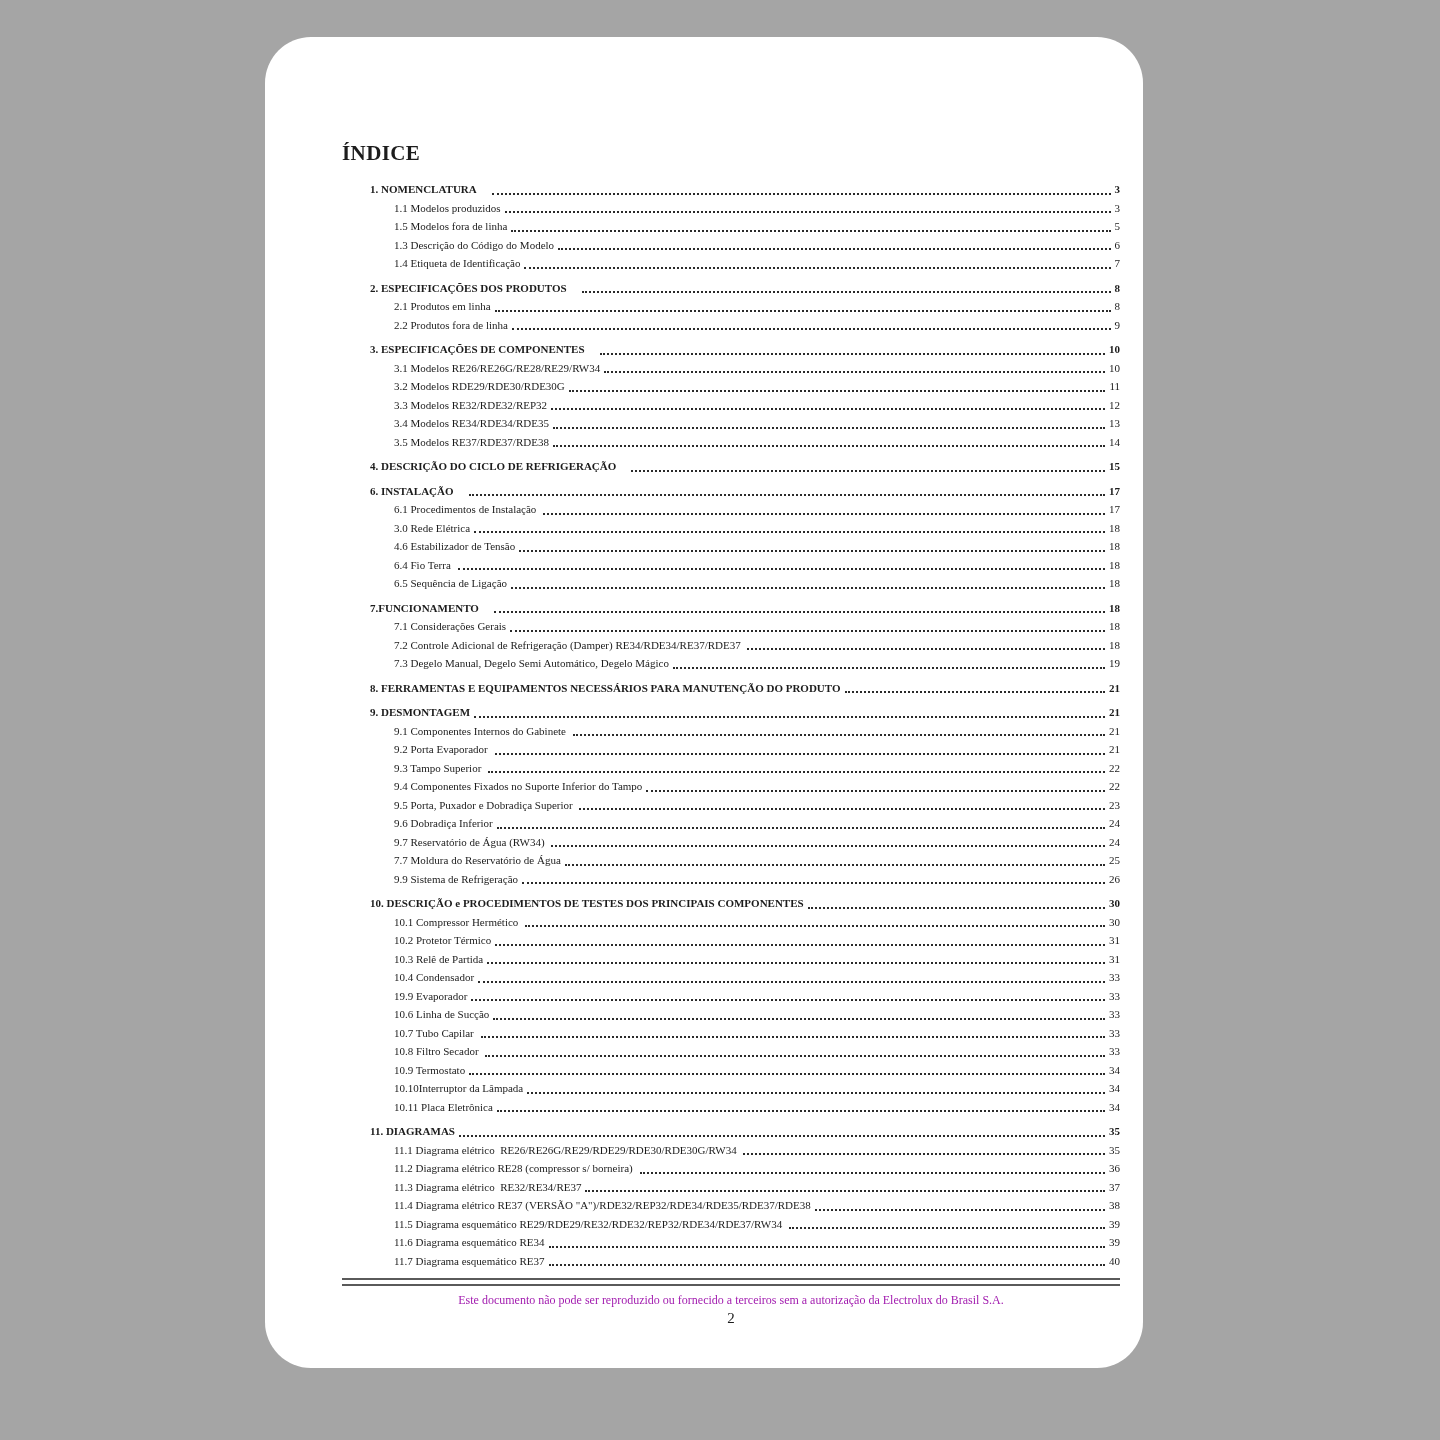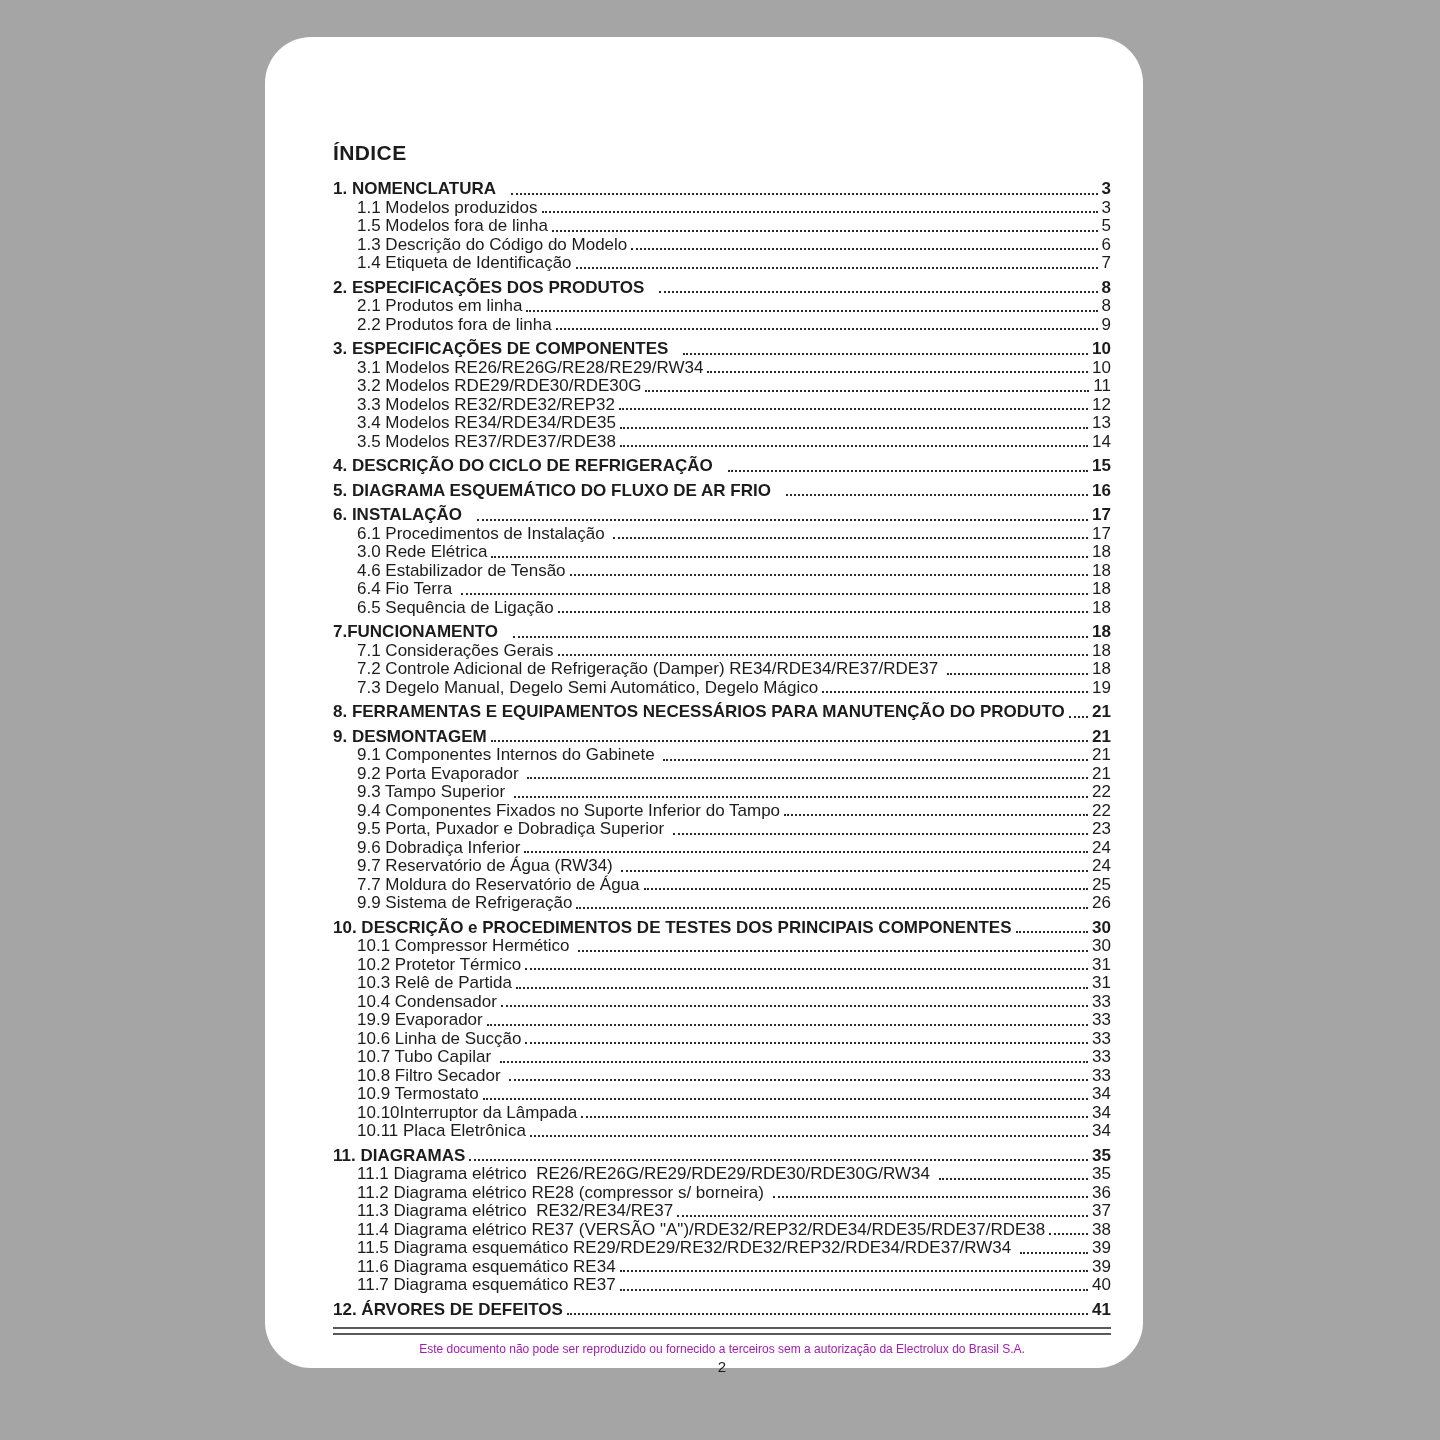--- a/index.html
+++ b/index.html
@@ -18,34 +18,36 @@
     position: absolute;
     left: 265px;
     top: 37px;
     width: 878px;
     height: 1331px;
     background: #ffffff;
     border-radius: 46px;
   }
   .content {
     position: absolute;
-    left: 68px;
+    left: 77px;
     top: 104px;
     width: 778px;
     color: #1c1c1c;
+    font-family: Liberation Serif, serif;
   }
   .title {
     font-size: 21px;
     font-weight: bold;
     letter-spacing: 0.4px;
     margin: 0 0 15px 0;
     line-height: 24px;
   }
   .toc {
-    font-size: 17px;
+    font-size: 11px;
+    margin-left: 28px;
   }
   .row {
     display: flex;
     align-items: baseline;
     height: 18.5px;
     line-height: 18.5px;
     white-space: pre;
   }
   .row.lvl1 {
     font-weight: bold;
@@ -110,21 +112,20 @@
         <div class="row lvl1 gap"><span class="lbl">2. ESPECIFICAÇÕES DOS PRODUTOS</span><span class="dots"></span><span class="pg">8</span></div>
         <div class="row lvl2"><span class="lbl">2.1 Produtos em linha</span><span class="dots"></span><span class="pg">8</span></div>
         <div class="row lvl2"><span class="lbl">2.2 Produtos fora de linha</span><span class="dots"></span><span class="pg">9</span></div>
         <div class="row lvl1 gap"><span class="lbl">3. ESPECIFICAÇÕES DE COMPONENTES</span><span class="dots"></span><span class="pg">10</span></div>
         <div class="row lvl2"><span class="lbl">3.1 Modelos RE26/RE26G/RE28/RE29/RW34</span><span class="dots"></span><span class="pg">10</span></div>
         <div class="row lvl2"><span class="lbl">3.2 Modelos RDE29/RDE30/RDE30G</span><span class="dots"></span><span class="pg">11</span></div>
         <div class="row lvl2"><span class="lbl">3.3 Modelos RE32/RDE32/REP32</span><span class="dots"></span><span class="pg">12</span></div>
         <div class="row lvl2"><span class="lbl">3.4 Modelos RE34/RDE34/RDE35</span><span class="dots"></span><span class="pg">13</span></div>
         <div class="row lvl2"><span class="lbl">3.5 Modelos RE37/RDE37/RDE38</span><span class="dots"></span><span class="pg">14</span></div>
         <div class="row lvl1 gap"><span class="lbl">4. DESCRIÇÃO DO CICLO DE REFRIGERAÇÃO</span><span class="dots"></span><span class="pg">15</span></div>
-        <div class="row lvl1 gap"><span class="lbl">5. DIAGRAMA ESQUEMÁTICO DO FLUXO DE AR FRIO</span><span class="dots"></span><span class="pg">16</span></div>
         <div class="row lvl1 gap"><span class="lbl">6. INSTALAÇÃO</span><span class="dots"></span><span class="pg">17</span></div>
         <div class="row lvl2"><span class="lbl">6.1 Procedimentos de Instalação </span><span class="dots"></span><span class="pg">17</span></div>
         <div class="row lvl2"><span class="lbl">3.0 Rede Elétrica</span><span class="dots"></span><span class="pg">18</span></div>
         <div class="row lvl2"><span class="lbl">4.6 Estabilizador de Tensão</span><span class="dots"></span><span class="pg">18</span></div>
         <div class="row lvl2"><span class="lbl">6.4 Fio Terra </span><span class="dots"></span><span class="pg">18</span></div>
         <div class="row lvl2"><span class="lbl">6.5 Sequência de Ligação</span><span class="dots"></span><span class="pg">18</span></div>
         <div class="row lvl1 gap"><span class="lbl">7.FUNCIONAMENTO</span><span class="dots"></span><span class="pg">18</span></div>
         <div class="row lvl2"><span class="lbl">7.1 Considerações Gerais</span><span class="dots"></span><span class="pg">18</span></div>
         <div class="row lvl2"><span class="lbl">7.2 Controle Adicional de Refrigeração (Damper) RE34/RDE34/RE37/RDE37 </span><span class="dots"></span><span class="pg">18</span></div>
         <div class="row lvl2"><span class="lbl">7.3 Degelo Manual, Degelo Semi Automático, Degelo Mágico</span><span class="dots"></span><span class="pg">19</span></div>
@@ -152,21 +153,20 @@
         <div class="row lvl2"><span class="lbl">10.10Interruptor da Lâmpada</span><span class="dots"></span><span class="pg">34</span></div>
         <div class="row lvl2"><span class="lbl">10.11 Placa Eletrônica</span><span class="dots"></span><span class="pg">34</span></div>
         <div class="row lvl1"><span class="lbl">11. DIAGRAMAS</span><span class="dots"></span><span class="pg">35</span></div>
         <div class="row lvl2"><span class="lbl">11.1 Diagrama elétrico  RE26/RE26G/RE29/RDE29/RDE30/RDE30G/RW34 </span><span class="dots"></span><span class="pg">35</span></div>
         <div class="row lvl2"><span class="lbl">11.2 Diagrama elétrico RE28 (compressor s/ borneira) </span><span class="dots"></span><span class="pg">36</span></div>
         <div class="row lvl2"><span class="lbl">11.3 Diagrama elétrico  RE32/RE34/RE37</span><span class="dots"></span><span class="pg">37</span></div>
         <div class="row lvl2"><span class="lbl">11.4 Diagrama elétrico RE37 (VERSÃO "A")/RDE32/REP32/RDE34/RDE35/RDE37/RDE38</span><span class="dots"></span><span class="pg">38</span></div>
         <div class="row lvl2"><span class="lbl">11.5 Diagrama esquemático RE29/RDE29/RE32/RDE32/REP32/RDE34/RDE37/RW34 </span><span class="dots"></span><span class="pg">39</span></div>
         <div class="row lvl2"><span class="lbl">11.6 Diagrama esquemático RE34</span><span class="dots"></span><span class="pg">39</span></div>
         <div class="row lvl2"><span class="lbl">11.7 Diagrama esquemático RE37</span><span class="dots"></span><span class="pg">40</span></div>
-        <div class="row lvl1"><span class="lbl">12. ÁRVORES DE DEFEITOS</span><span class="dots"></span><span class="pg">41</span></div>
       </div>
     <div class="footer">
       <div class="rule"></div>
       <p class="note">Este documento não pode ser reproduzido ou fornecido a terceiros sem a autorização da Electrolux do Brasil S.A.</p>
       <div class="pnum">2</div>
     </div>
   </div>
 </div>
 
 </body></html>

